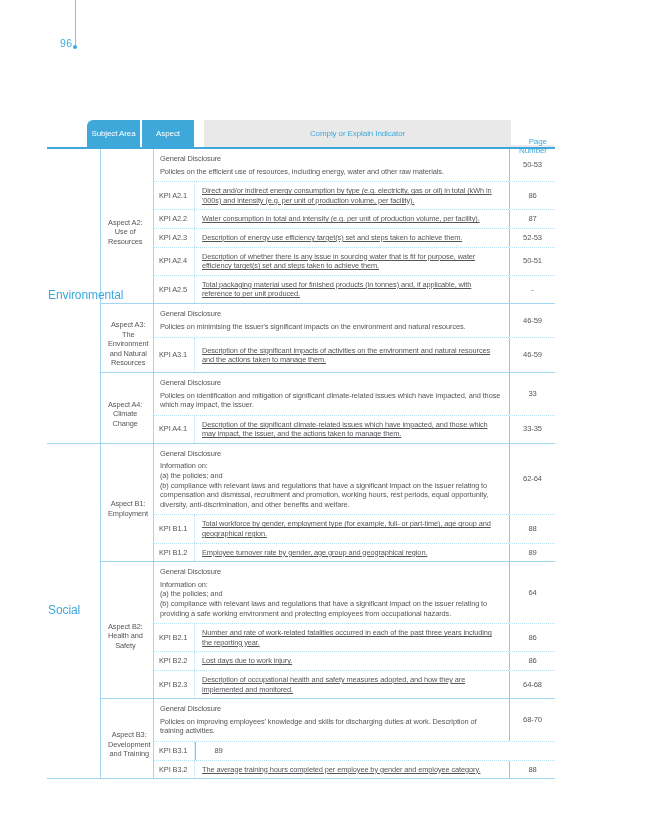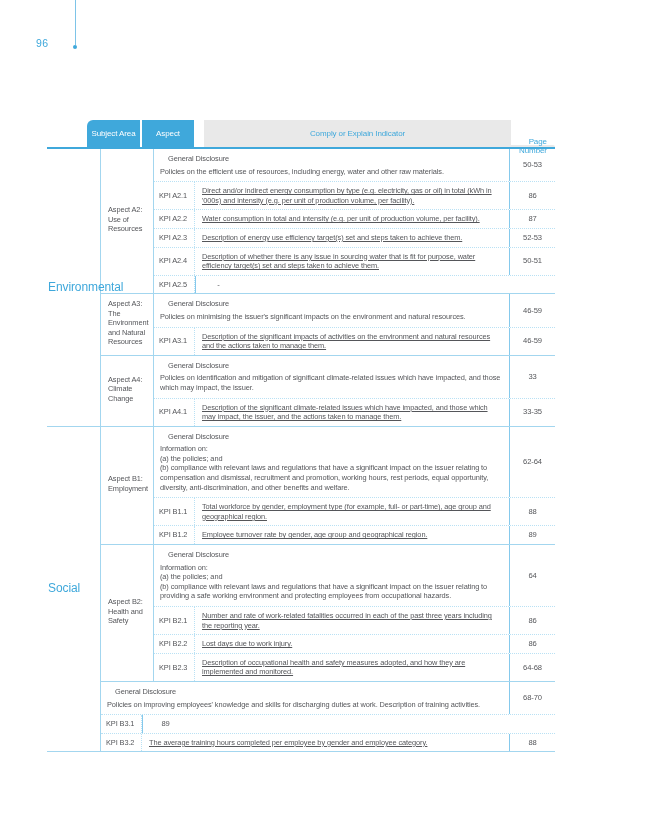--- a/index.html
+++ b/index.html
@@ -5,21 +5,21 @@
   html,body{margin:0;padding:0;}
   body{
     width:645px;height:840px;position:relative;overflow:hidden;
     background:#ffffff;
     font-family:"Liberation Sans","DejaVu Sans",sans-serif;
     color:var(--text,#55565A);
     -webkit-font-smoothing:antialiased;
   }
   .corner-line{position:absolute;left:75px;top:0;width:1px;height:45px;background:var(--rule,#7EC4E8);}
   .corner-dot{position:absolute;left:73px;top:45px;width:4px;height:4px;border-radius:50%;background:var(--accent,#3FA8DB);}
-  .folio{position:absolute;left:36px;top:37px;font-size:10.5px;letter-spacing:0.5px;color:var(--accent,#3FA8DB);}
+  .folio{position:absolute;left:60px;top:37px;font-size:10.5px;letter-spacing:0.5px;color:var(--accent,#3FA8DB);}
 
   .doc-table{position:absolute;left:47px;top:120px;width:508px;font-size:7.4px;line-height:9.6px;letter-spacing:-0.1px;}
 
   
   .thead{display:flex;border-bottom:2px solid var(--accent,#3FA8DB);height:27px;padding-left:40px;}
   .th{display:flex;align-items:center;justify-content:center;font-size:8px;line-height:9.5px;box-sizing:border-box;}
   .th-subject{width:53px;margin-right:2px;background:var(--accent,#3FA8DB);color:#fff;border-radius:6px 0 0 0;}
   .th-aspect{width:52px;margin-right:10px;background:var(--accent,#3FA8DB);color:#fff;}
   .th-indicator{flex:1;margin-right:0;background:var(--gray,#E9E9E9);color:var(--accent,#3FA8DB);}
   .th-page{width:44px;background:var(--gray,#E9E9E9);color:var(--accent,#3FA8DB);border-radius:0 6px 0 0;white-space:pre-line;text-align:right;margin-top:25px;}
@@ -28,26 +28,26 @@
   .tbody{border-bottom:1px solid var(--lineblue,#A3D6EF);}
   .section{display:flex;}
   .section + .section{border-top:1px solid var(--lineblue,#A3D6EF);}
   .subject-cell{width:54px;box-sizing:border-box;border-right:1px solid var(--lineblue,#A3D6EF);
     display:flex;align-items:center;padding-left:1px;
     color:var(--accent,#3FA8DB);font-size:12px;letter-spacing:-0.1px;}
   .aspect-groups{flex:1;display:flex;flex-direction:column;}
   .aspect-group{display:flex;}
   .aspect-group + .aspect-group{border-top:1px solid var(--lineblue,#A3D6EF);}
   .aspect-cell{width:53px;box-sizing:border-box;border-right:1px solid var(--lineblue,#A3D6EF);
-    padding:1px 2px 4px 7px;display:flex;align-items:center;white-space:pre-line;}
+    padding:16px 2px 4px 7px;display:flex;align-items:center;white-space:pre-line;text-align:center;}
   .rows{flex:1;display:flex;flex-direction:column;}
   .row{display:flex;flex:1;}
   .row + .row{border-top:1px dotted var(--dotblue,#AEDCF3);}
   .gd-cell{flex:1;padding:5px 8px 5px 6px;box-sizing:border-box;}
-  .gd-title{margin-bottom:3px;margin-left:8px;}
+  .gd-title{margin-bottom:3px;}
   .kpi-code{width:41px;box-sizing:border-box;border-right:1px dotted var(--dotblue,#AEDCF3);
     padding:4px 2px 4px 5px;display:flex;align-items:center;}
   .kpi-text{flex:1;padding:4px 8px 4px 7px;display:flex;align-items:center;box-sizing:border-box;text-decoration:underline;}
   .page-cell{width:46px;box-sizing:border-box;border-left:1px solid var(--pagecol,#85C9EC);
     display:flex;align-items:center;justify-content:center;font-size:7.6px;}
 </style>
 </head>
 <body style="--accent: #3FA8DB; --gray: #E9E9E9; --lineblue: #A3D6EF; --dotblue: #B9E1F4; --pagecol: #85C9EC; --rule: #7EC4E8; --text: #55565A;">
 
 <div>
@@ -94,20 +94,21 @@
                   <div class="kpi-text">Description of energy use efficiency target(s) set and steps taken to achieve them.</div>
                   <div class="page-cell">52-53</div>
                 </div>
                 <div class="row kpi">
                   <div class="kpi-code">KPI A2.4</div>
                   <div class="kpi-text">Description of whether there is any issue in sourcing water that is fit for purpose, water efficiency target(s) set and steps taken to achieve them.</div>
                   <div class="page-cell">50-51</div>
                 </div>
                 <div class="row kpi">
                   <div class="kpi-code">KPI A2.5</div>
+                  <div class="kpi-text">Total packaging material used for finished products (in tonnes) and, if applicable, with reference to per unit produced.</div>
                   <div class="page-cell">-</div>
                 </div>
               </div>
             </div>
             <div class="aspect-group">
               <div class="aspect-cell">Aspect A3:
 The
 Environment
 and Natural
 Resources</div>
@@ -200,20 +201,23 @@
                   <div class="page-cell">86</div>
                 </div>
                 <div class="row kpi">
                   <div class="kpi-code">KPI B2.3</div>
                   <div class="kpi-text">Description of occupational health and safety measures adopted, and how they are implemented and monitored.</div>
                   <div class="page-cell">64-68</div>
                 </div>
               </div>
             </div>
             <div class="aspect-group">
+              <div class="aspect-cell">Aspect B3:
+Development
+and Training</div>
               <div class="rows">
                 <div class="row gd">
                   <div class="gd-cell">
                     <div class="gd-title">General Disclosure</div>
                     <div class="gd-para">Policies on improving employees' knowledge and skills for discharging duties at work. Description of training activities.</div>
                   </div>
                   <div class="page-cell">68-70</div>
                 </div>
                 <div class="row kpi">
                   <div class="kpi-code">KPI B3.1</div>

